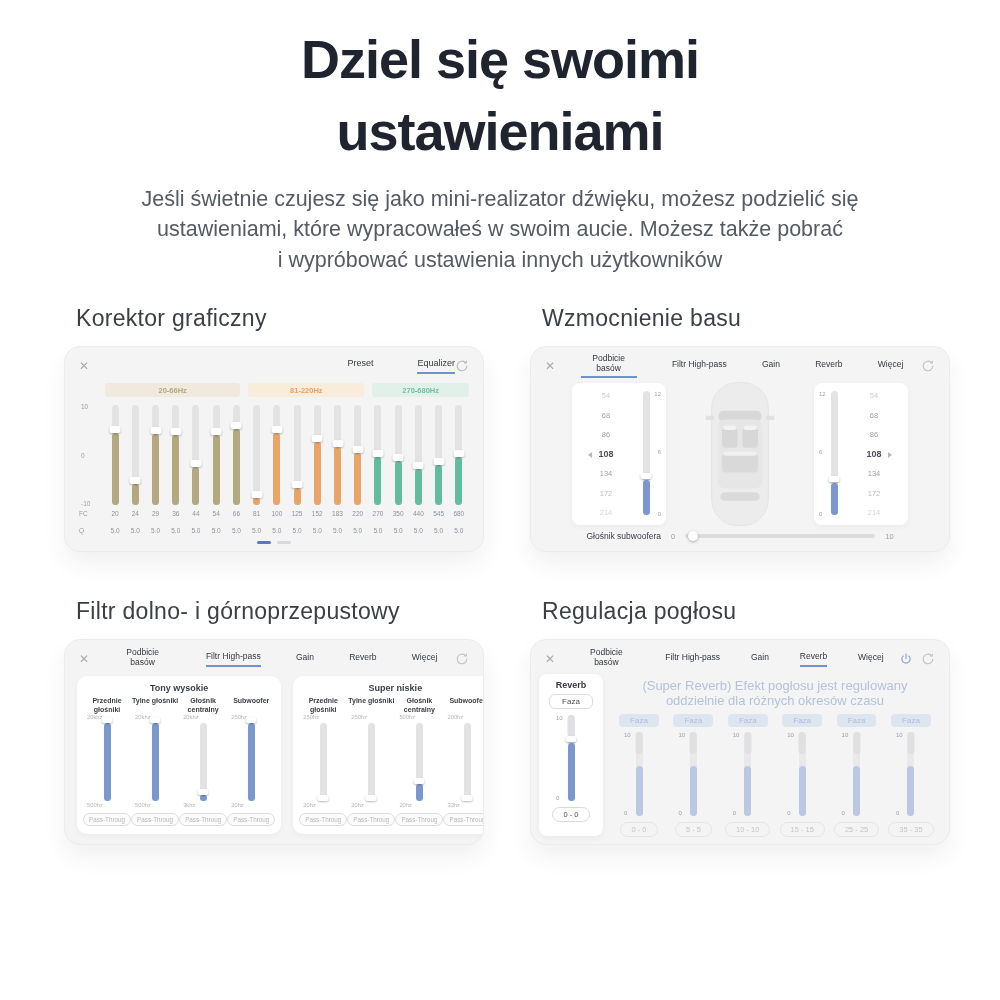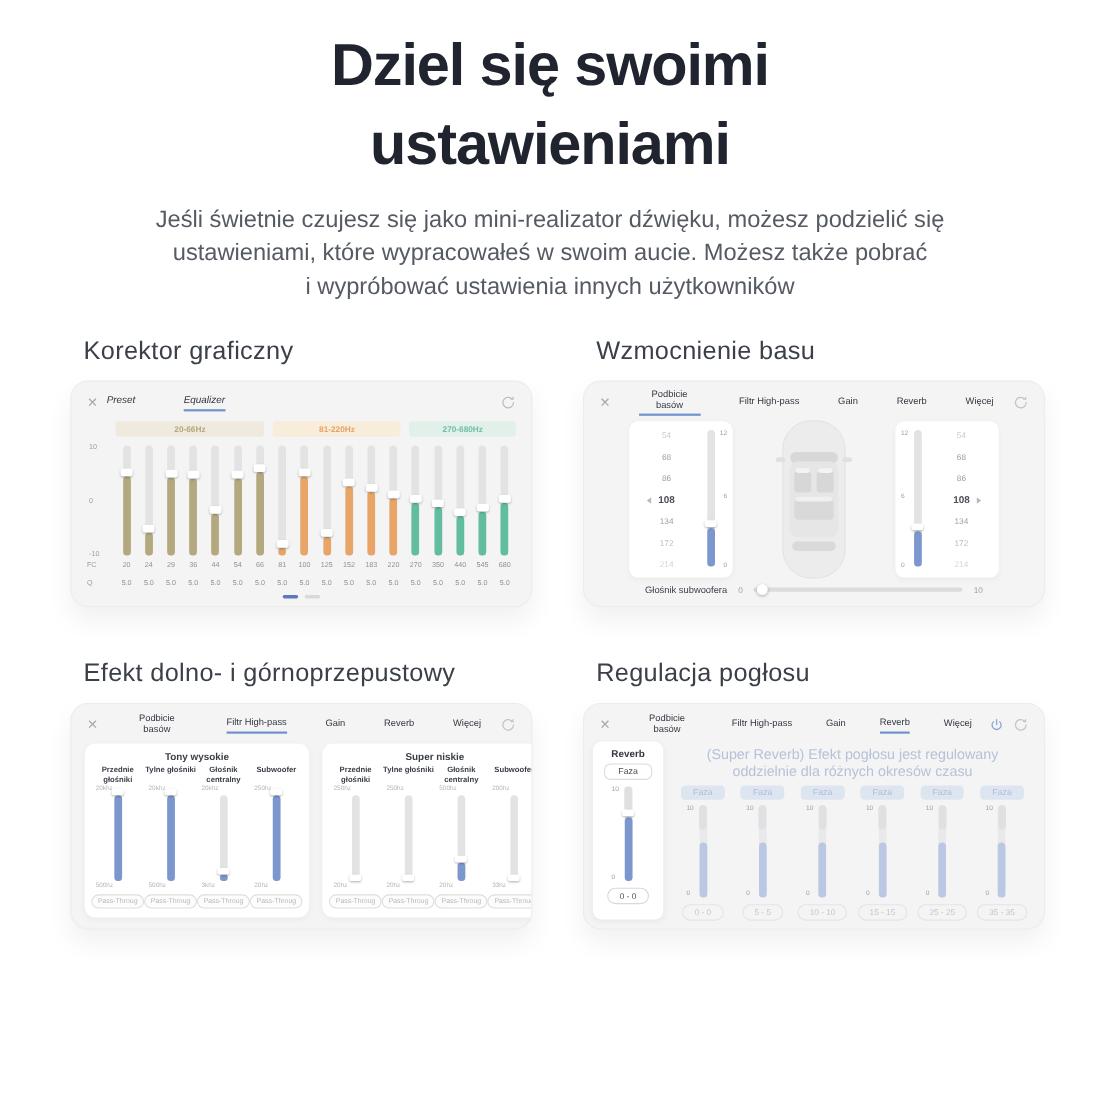--- a/index.html
+++ b/index.html
@@ -18,21 +18,21 @@
   .panel{margin-top:14px;width:420px;height:206px;background:var(--panel);border:1px solid #ececee;
          border-radius:16px;box-shadow:0 12px 24px rgba(0,0,0,.06);position:relative;overflow:hidden;}
   .phead{height:32px;display:flex;align-items:center;padding:6px 14px 0 14px;}
   .x{color:#a9a9a9;font-size:12px;cursor:pointer;width:18px;}
   .ptabs{flex:1;display:flex;justify-content:space-around;align-items:center;}
   .ptab{font-size:8.5px;color:#33373f;text-align:center;line-height:1.15;padding-bottom:3px;cursor:pointer;max-width:56px;}
   .ptab.active{border-bottom:2px solid var(--blue-line);}
   .hicons{display:flex;gap:8px;align-items:center;}
   .icon-svg{display:block;}
   
-  .eq-tabs{flex:1;display:flex;justify-content:flex-start;gap:44px;font-style:italic;}
+  .eq-tabs{flex:1;display:flex;justify-content:flex-end;gap:44px;}
   .eq-tab{font-size:9px;color:#33373f;padding-bottom:4px;cursor:pointer;}
   .eq-tab.active{border-bottom:2px solid var(--blue-line);}
   .chips{display:flex;gap:8px;margin:4px 14px 4px 40px;}
   .chip{height:14px;border-radius:3px;font-size:7.5px;display:flex;align-items:center;justify-content:center;font-weight:bold;}
   .chip.c0{flex:7;background:#efeadd;color:#b5a87c;}
   .chip.c1{flex:6;background:#f8ecda;color:#e8a164;}
   .chip.c2{flex:5;background:#e2f0ea;color:#6fbfa5;}
   .eq-body{display:flex;padding:4px 14px 0 14px;}
   .axis{width:26px;position:relative;font-size:6.5px;color:#9aa0a8;}
   .axis-track{height:100px;position:relative;}
@@ -407,21 +407,21 @@
         <span class="sub-minmax">0</span>
         <div class="hslider">
             <span class="hthumb"></span>
           </div>
         <span class="sub-minmax">10</span>
       </div>
     </div>
   </section>
 
   <section>
-    <h2 class="sec-head">Efekt dolno- i górnoprzepustowy</h2>
+    <h2 class="sec-head">Filtr dolno- i górnoprzepustowy</h2>
     <div class="panel">
       <div class="phead">
         <span class="x">✕</span>
         <div class="ptabs">
           <span class="ptab">Podbicie basów</span>
           <span class="ptab active">Filtr High-pass</span>
           <span class="ptab">Gain</span>
           <span class="ptab">Reverb</span>
           <span class="ptab">Więcej</span>
         </div>

